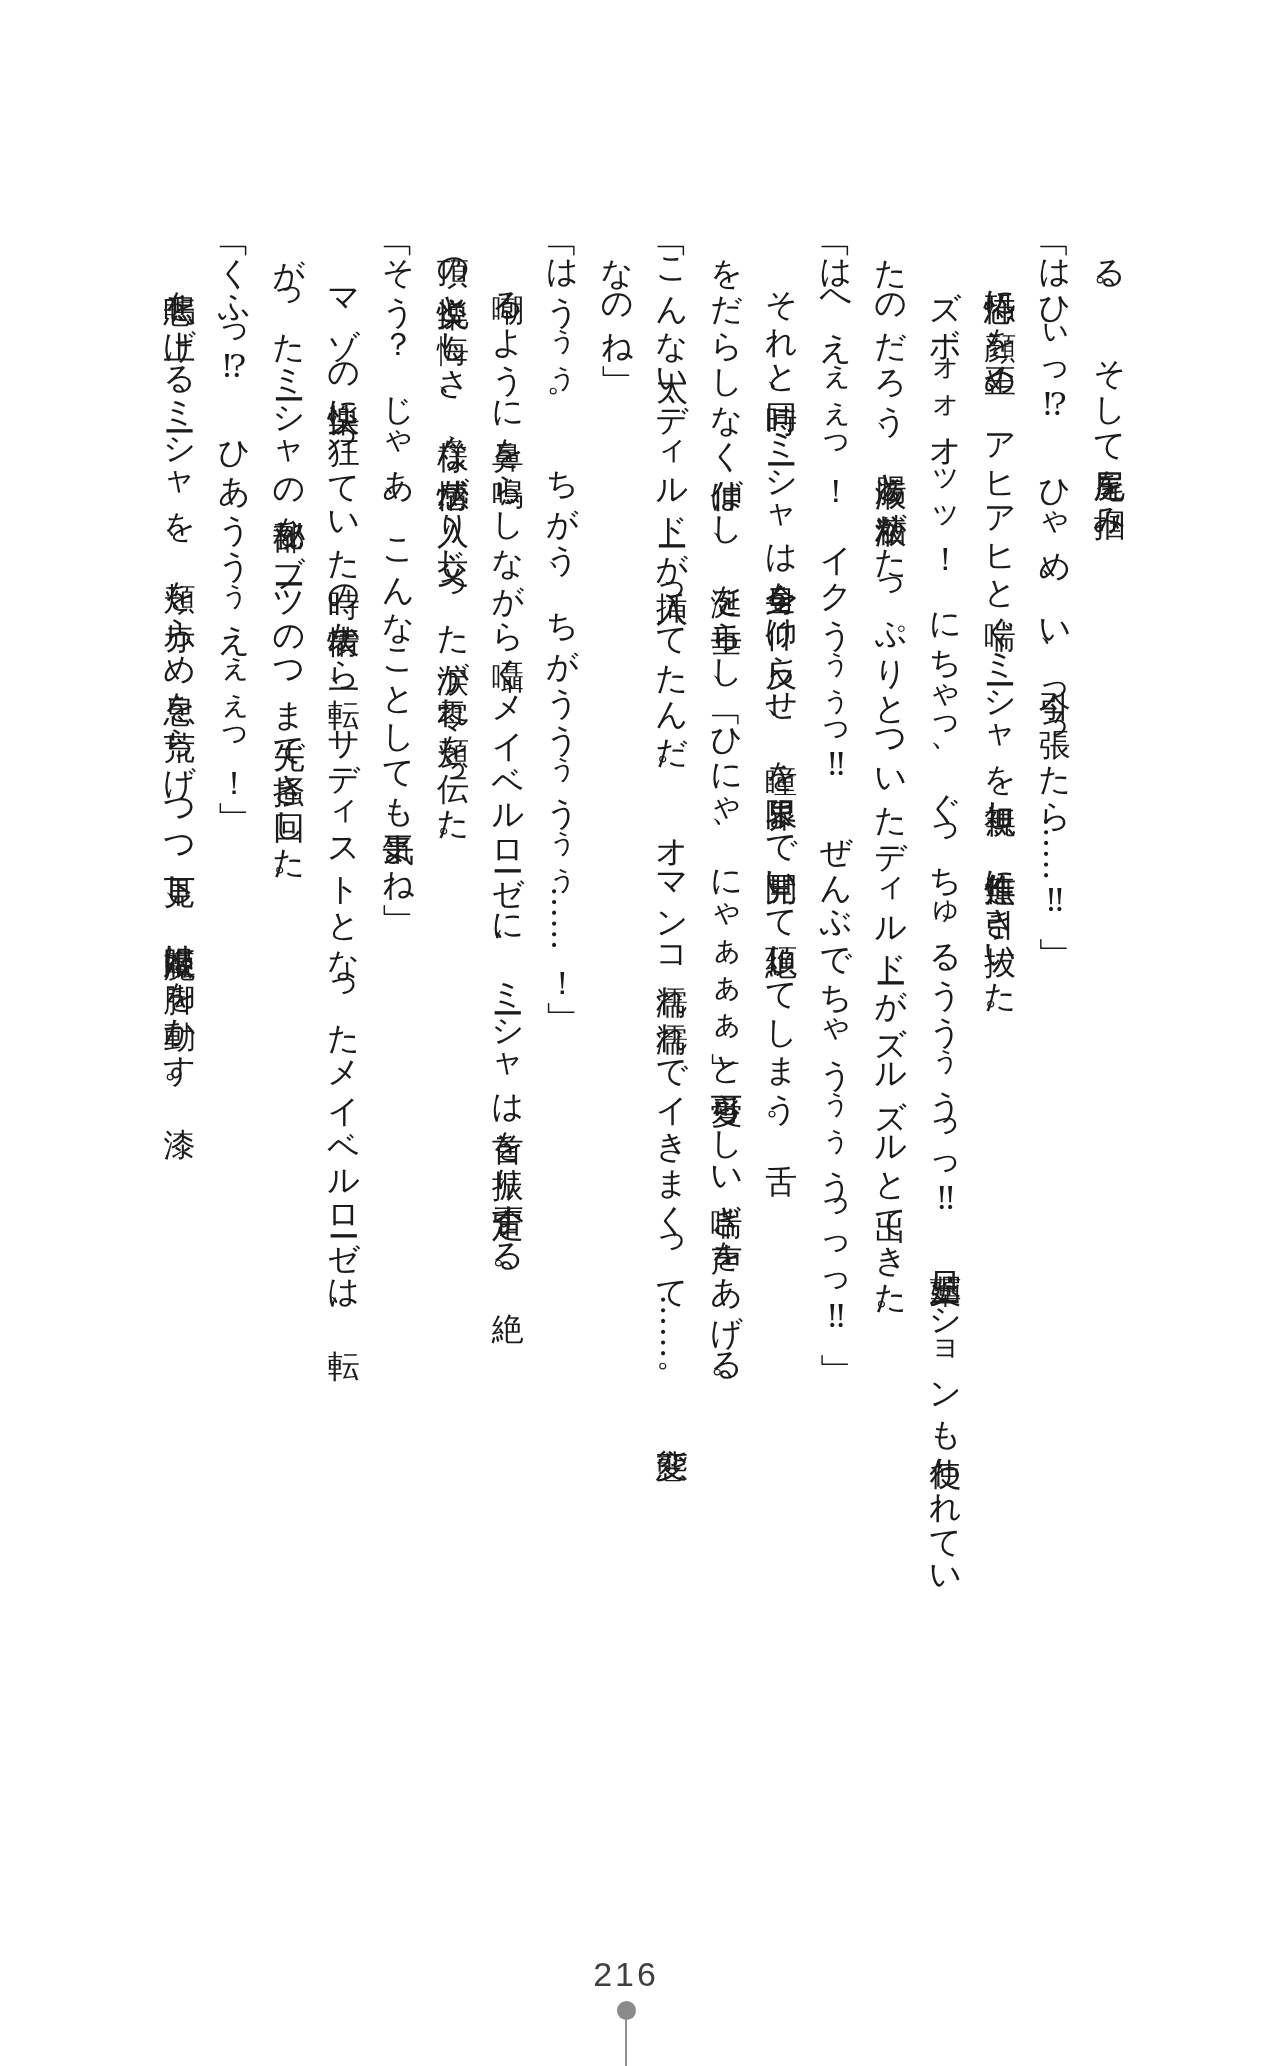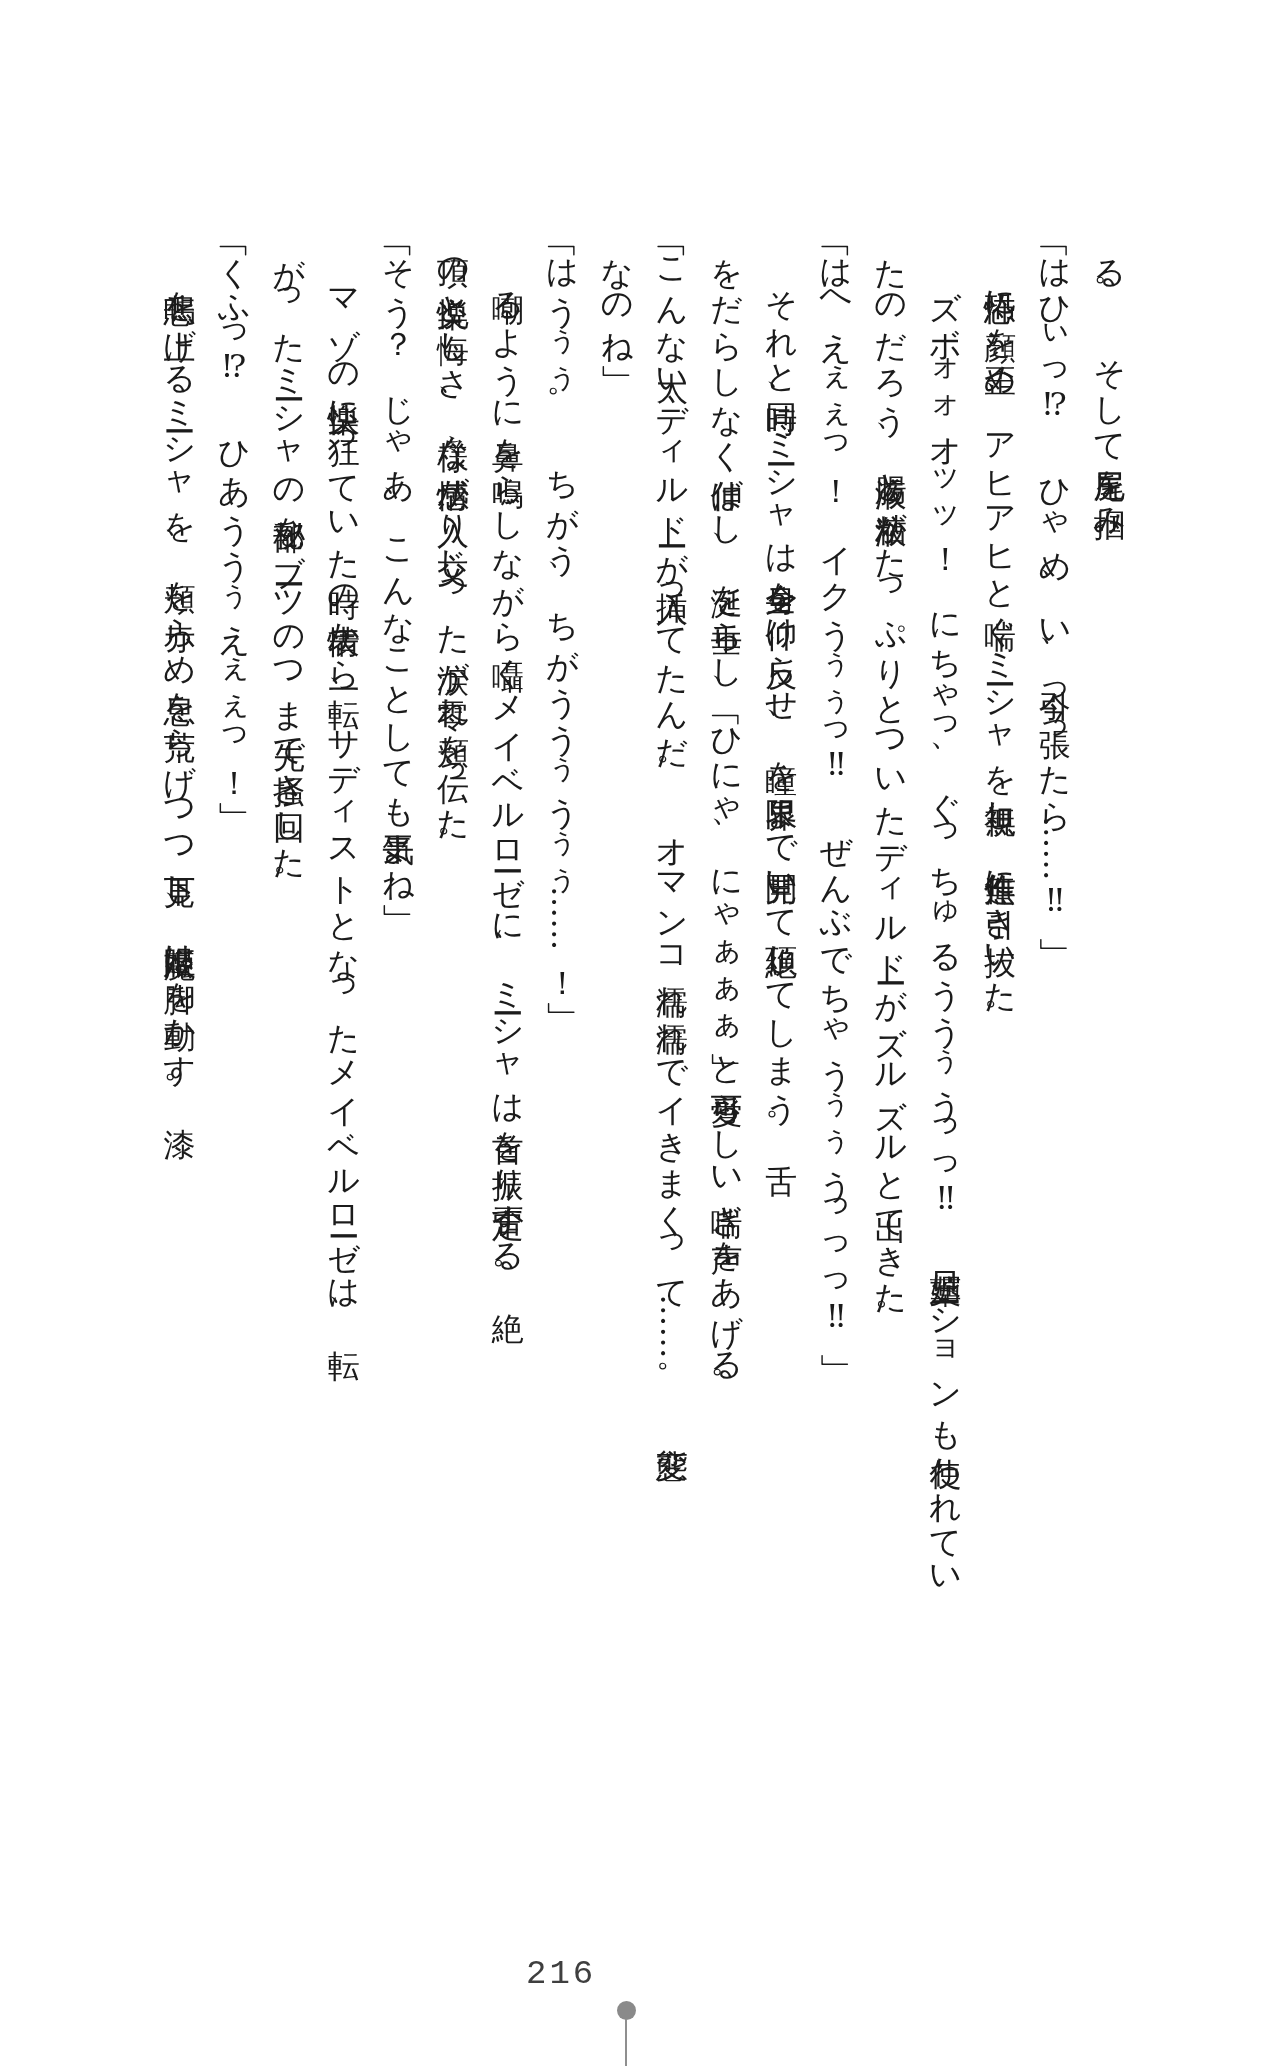--- a/index.html
+++ b/index.html
@@ -41,21 +41,22 @@
     left: 0;
     top: 1955px;
     width: 100%;
     height: 111px;
   }
   .page-number {
     position: absolute;
     left: 526px;
     top: 0;
     width: 200px;
-    font-family: Liberation Mono, monospace;
+    text-align: center;
+    font-family: Liberation Sans, sans-serif;
     font-size: 34px;
     letter-spacing: 3px;
     color: #3f3f3f;
   }
   .footer-dot {
     position: absolute;
     left: 617px;
     top: 46px;
     width: 19px;
     height: 19px;

